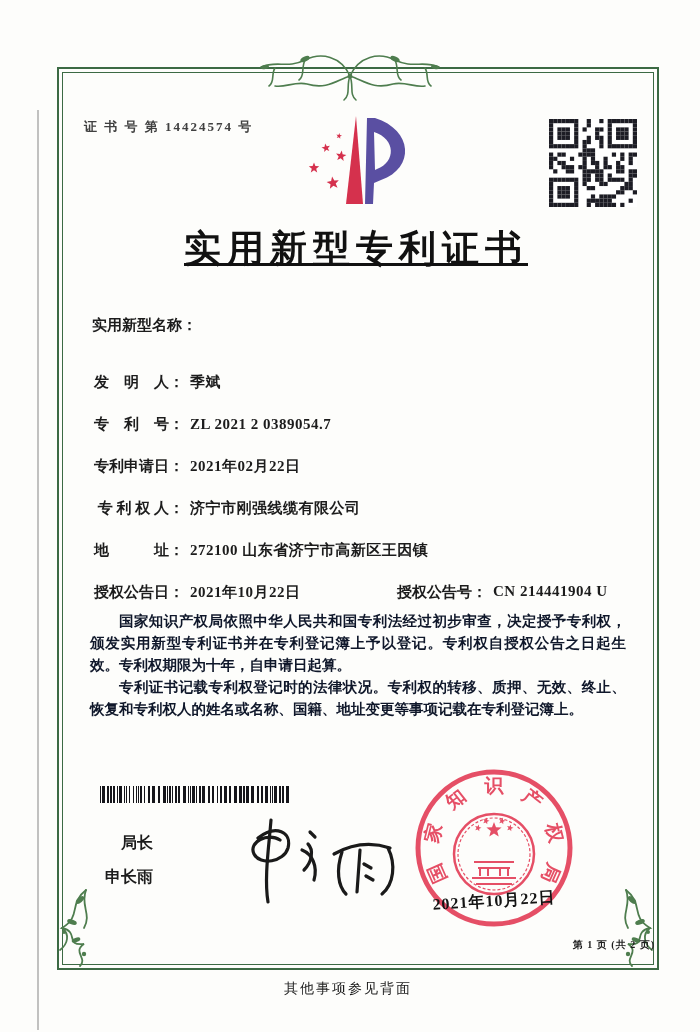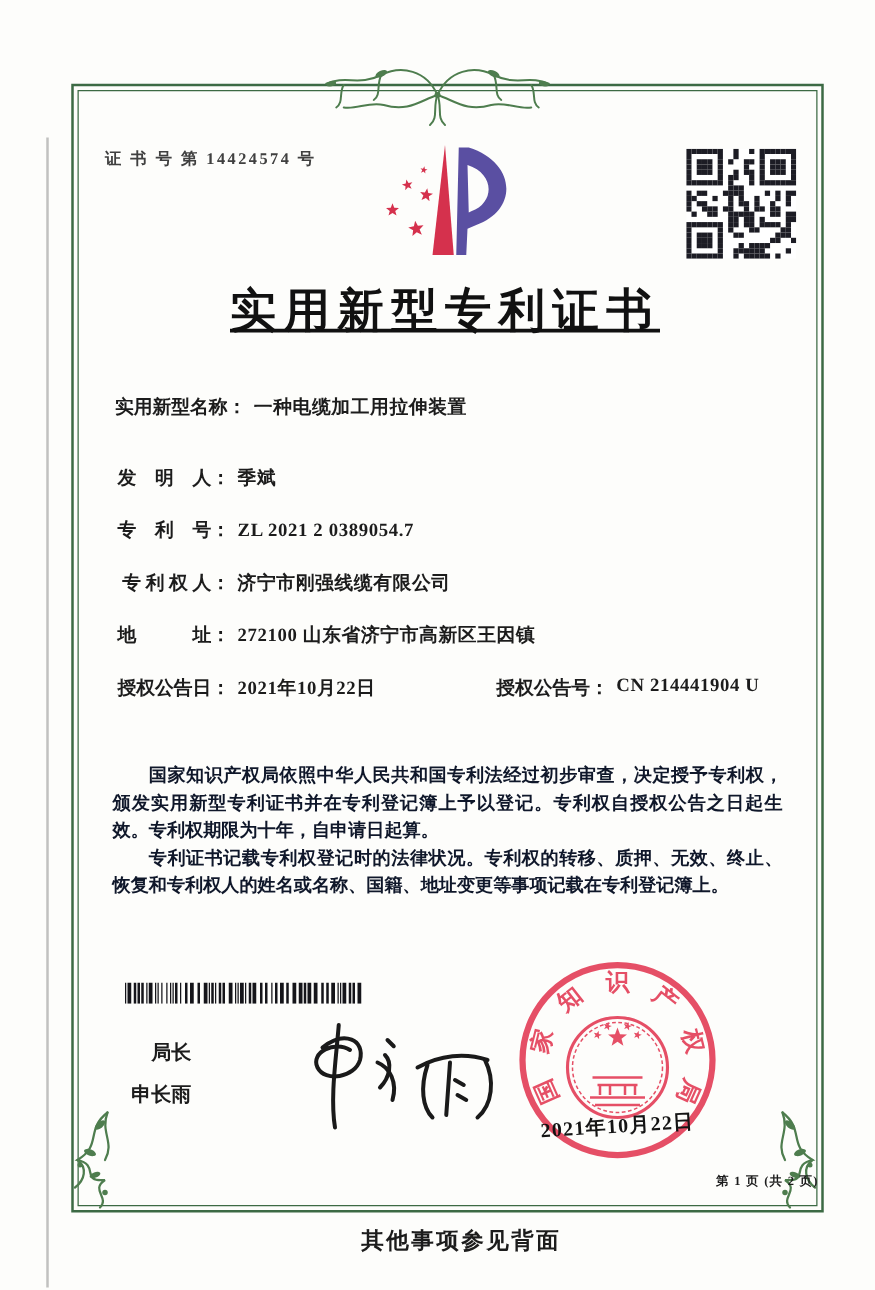--- a/index.html
+++ b/index.html
@@ -56,22 +56,22 @@
   .seal-date{
     position:absolute;left:404px;top:891px;width:180px;text-align:center;
     font-size:16px;font-weight:bold;color:#141414;transform:rotate(-3.5deg);
     letter-spacing:1px;
   }
   .page-num{
     position:absolute;left:57px;top:938px;width:598px;text-align:right;
     font-size:10px;font-weight:bold;letter-spacing:1px;
   }
   .back-note{
-    position:absolute;left:70px;top:980px;width:598px;text-align:center;
-    font-size:18px;font-weight:bold;letter-spacing:2px;
+    position:absolute;left:49px;top:980px;width:598px;text-align:center;
+    font-size:14px;font-weight:normal;letter-spacing:2px;
   }
 </style>
 </head>
 <body>
 
 <div class="page">
 
   <div class="scan-line"></div>
 
   <div class="frame-outer">
@@ -370,29 +370,32 @@
         <rect x="60" y="80" width="4" height="4"></rect>
         <rect x="68" y="80" width="4" height="4"></rect>
       </g>
   </svg>
 
   <div class="title">实用新型专利证书</div>
 
   <div class="fields">
     <div class="frow first">
       <span class="flabel">实用新型名称：</span>
-      <span class="fvalue">一种电缆加工用拉伸装置</span>
     </div>
     <div class="frow">
       <span class="flabel">发　明　人：</span>
       <span class="fvalue">季斌</span>
     </div>
     <div class="frow">
       <span class="flabel">专　利　号：</span>
       <span class="fvalue">ZL 2021 2 0389054.7</span>
+    </div>
+    <div class="frow">
+      <span class="flabel">专利申请日：</span>
+      <span class="fvalue">2021年02月22日</span>
     </div>
     <div class="frow">
       <span class="flabel">专 利 权 人：</span>
       <span class="fvalue">济宁市刚强线缆有限公司</span>
     </div>
     <div class="frow">
       <span class="flabel">地　　　址：</span>
       <span class="fvalue">272100 山东省济宁市高新区王因镇</span>
     </div>
     <div class="grant-row">

